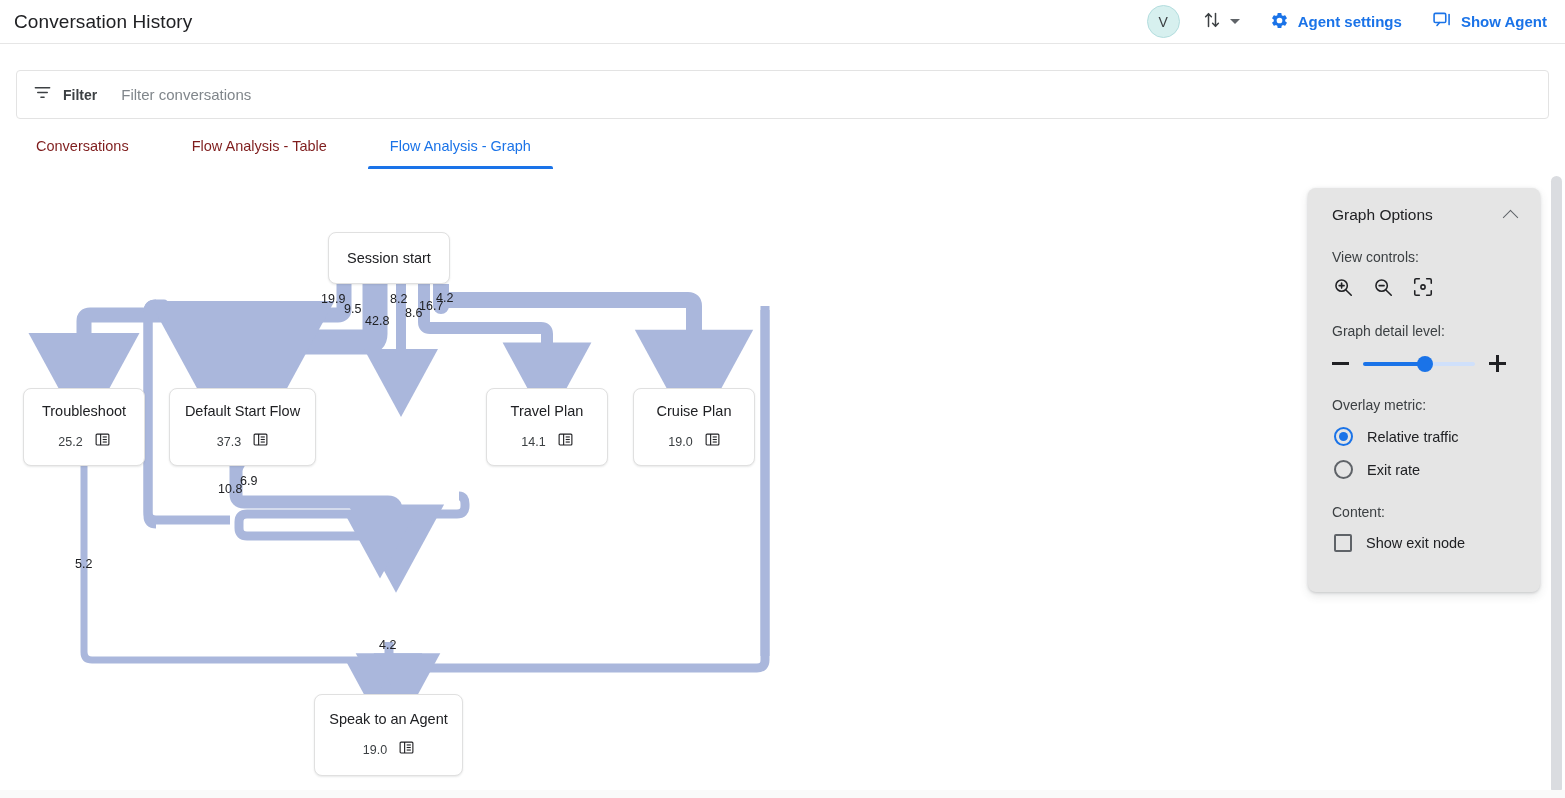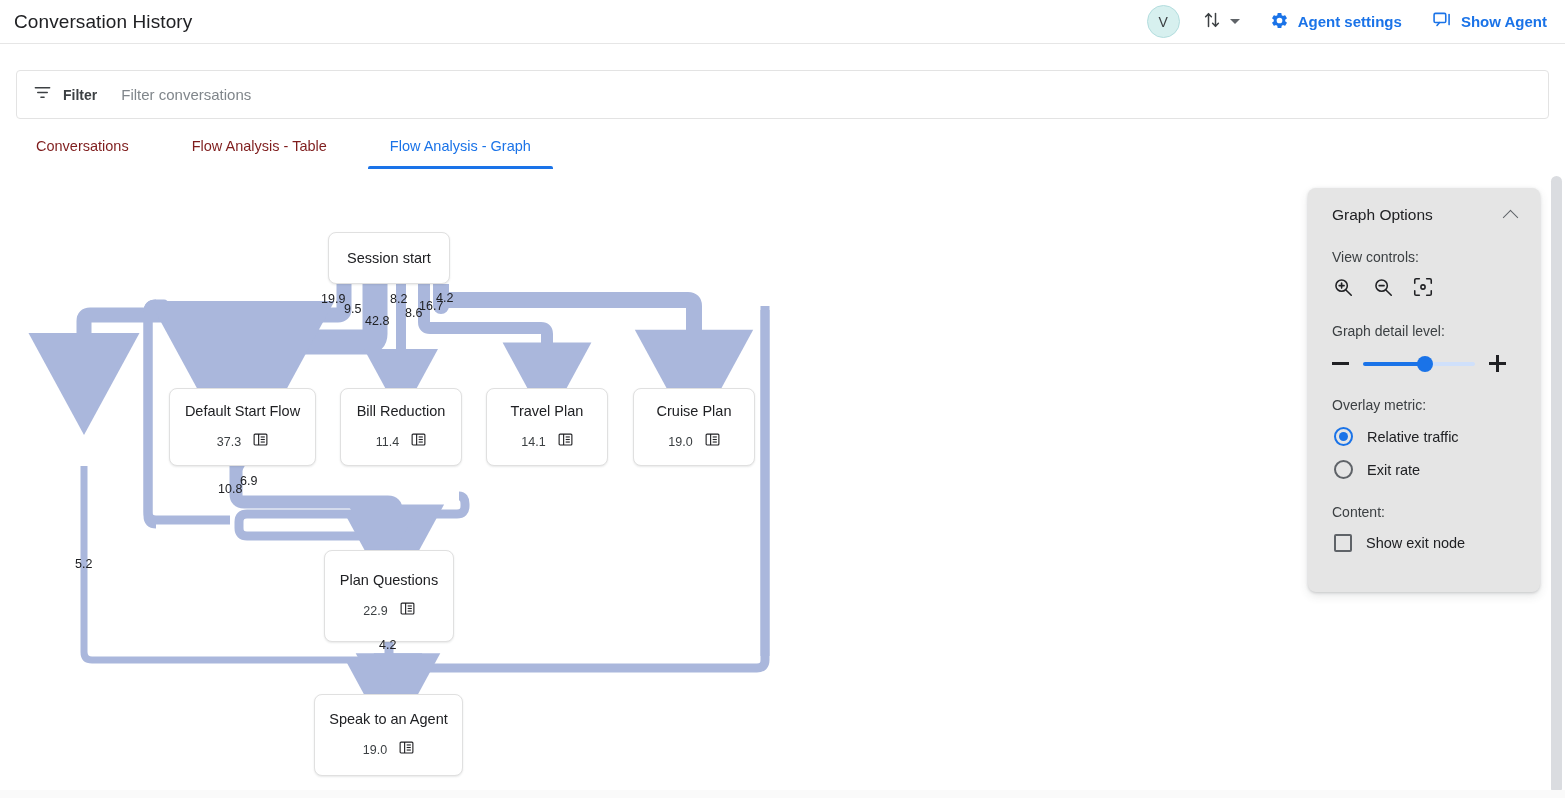--- a/index.html
+++ b/index.html
@@ -357,53 +357,53 @@
     <g fill="none" stroke="#aab7dc" stroke-linejoin="round">
       <path d="M156,128 Q148,128 148,136 L148,336 Q148,344 156,344 L230,344" stroke-width="9"></path>
       <path d="M765,130 L765,480" stroke-width="9"></path>
     </g>
   </svg>
 
   <div class="node node-start" style="left:328px; top:56px; width:122px; height:52px;">
     <div class="node-title">Session start</div>
   </div>
 
-
-  <div class="node" style="left:169px; top:212px; width:147px; height:78px;">
-    <div class="node-title">Default Start Flow</div>
+  <div class="node" style="left:23px; top:212px; width:122px; height:78px;">
+    <div class="node-title">Troubleshoot</div>
     <div class="node-meta">
-      <span class="node-value">37.3</span>
+      <span class="node-value">25.2</span>
       <span>
         <svg width="15" height="15" viewBox="0 0 16 16" fill="none" stroke="#202124" stroke-width="1.2">
           <rect x="1.2" y="2.2" width="13.6" height="11.6" rx="1"></rect>
           <path d="M6 2.2V13.8"></path>
             <path d="M8.2 5.3h4.4"></path>
             <path d="M8.2 8h4.4"></path>
             <path d="M8.2 10.7h4.4"></path>
         </svg>
       </span>
     </div>
   </div>
 
-  <div class="node" style="left:340px; top:212px; width:122px; height:78px;">
-    <div class="node-title">Bill Reduction</div>
+  <div class="node" style="left:169px; top:212px; width:147px; height:78px;">
+    <div class="node-title">Default Start Flow</div>
     <div class="node-meta">
-      <span class="node-value">11.4</span>
+      <span class="node-value">37.3</span>
       <span>
         <svg width="15" height="15" viewBox="0 0 16 16" fill="none" stroke="#202124" stroke-width="1.2">
           <rect x="1.2" y="2.2" width="13.6" height="11.6" rx="1"></rect>
           <path d="M6 2.2V13.8"></path>
             <path d="M8.2 5.3h4.4"></path>
             <path d="M8.2 8h4.4"></path>
             <path d="M8.2 10.7h4.4"></path>
         </svg>
       </span>
     </div>
   </div>
 
+
   <div class="node" style="left:486px; top:212px; width:122px; height:78px;">
     <div class="node-title">Travel Plan</div>
     <div class="node-meta">
       <span class="node-value">14.1</span>
       <span>
         <svg width="15" height="15" viewBox="0 0 16 16" fill="none" stroke="#202124" stroke-width="1.2">
           <rect x="1.2" y="2.2" width="13.6" height="11.6" rx="1"></rect>
           <path d="M6 2.2V13.8"></path>
             <path d="M8.2 5.3h4.4"></path>
             <path d="M8.2 8h4.4"></path>
@@ -422,35 +422,20 @@
           <rect x="1.2" y="2.2" width="13.6" height="11.6" rx="1"></rect>
           <path d="M6 2.2V13.8"></path>
             <path d="M8.2 5.3h4.4"></path>
             <path d="M8.2 8h4.4"></path>
             <path d="M8.2 10.7h4.4"></path>
         </svg>
       </span>
     </div>
   </div>
 
-  <div class="node" style="left:324px; top:374px; width:130px; height:92px;">
-    <div class="node-title">Plan Questions</div>
-    <div class="node-meta">
-      <span class="node-value">22.9</span>
-      <span>
-        <svg width="15" height="15" viewBox="0 0 16 16" fill="none" stroke="#202124" stroke-width="1.2">
-          <rect x="1.2" y="2.2" width="13.6" height="11.6" rx="1"></rect>
-          <path d="M6 2.2V13.8"></path>
-            <path d="M8.2 5.3h4.4"></path>
-            <path d="M8.2 8h4.4"></path>
-            <path d="M8.2 10.7h4.4"></path>
-        </svg>
-      </span>
-    </div>
-  </div>
 
   <div class="node" style="left:314px; top:518px; width:149px; height:82px;">
     <div class="node-title">Speak to an Agent</div>
     <div class="node-meta">
       <span class="node-value">19.0</span>
       <span>
         <svg width="15" height="15" viewBox="0 0 16 16" fill="none" stroke="#202124" stroke-width="1.2">
           <rect x="1.2" y="2.2" width="13.6" height="11.6" rx="1"></rect>
           <path d="M6 2.2V13.8"></path>
             <path d="M8.2 5.3h4.4"></path>

